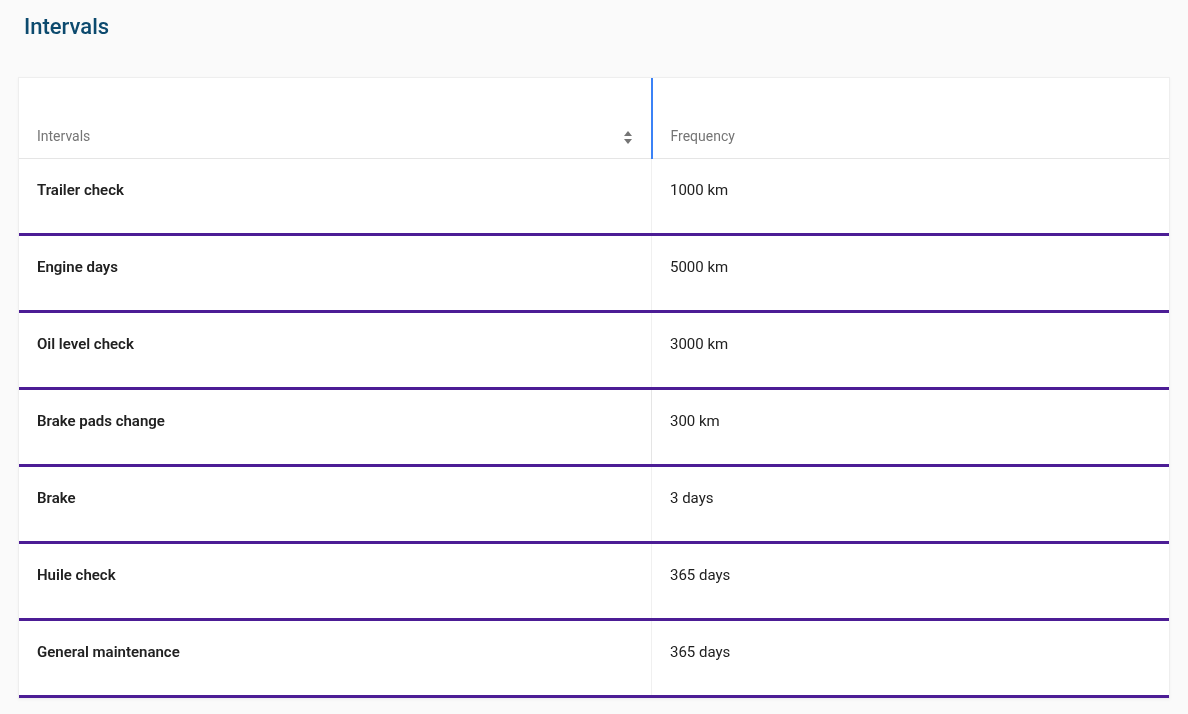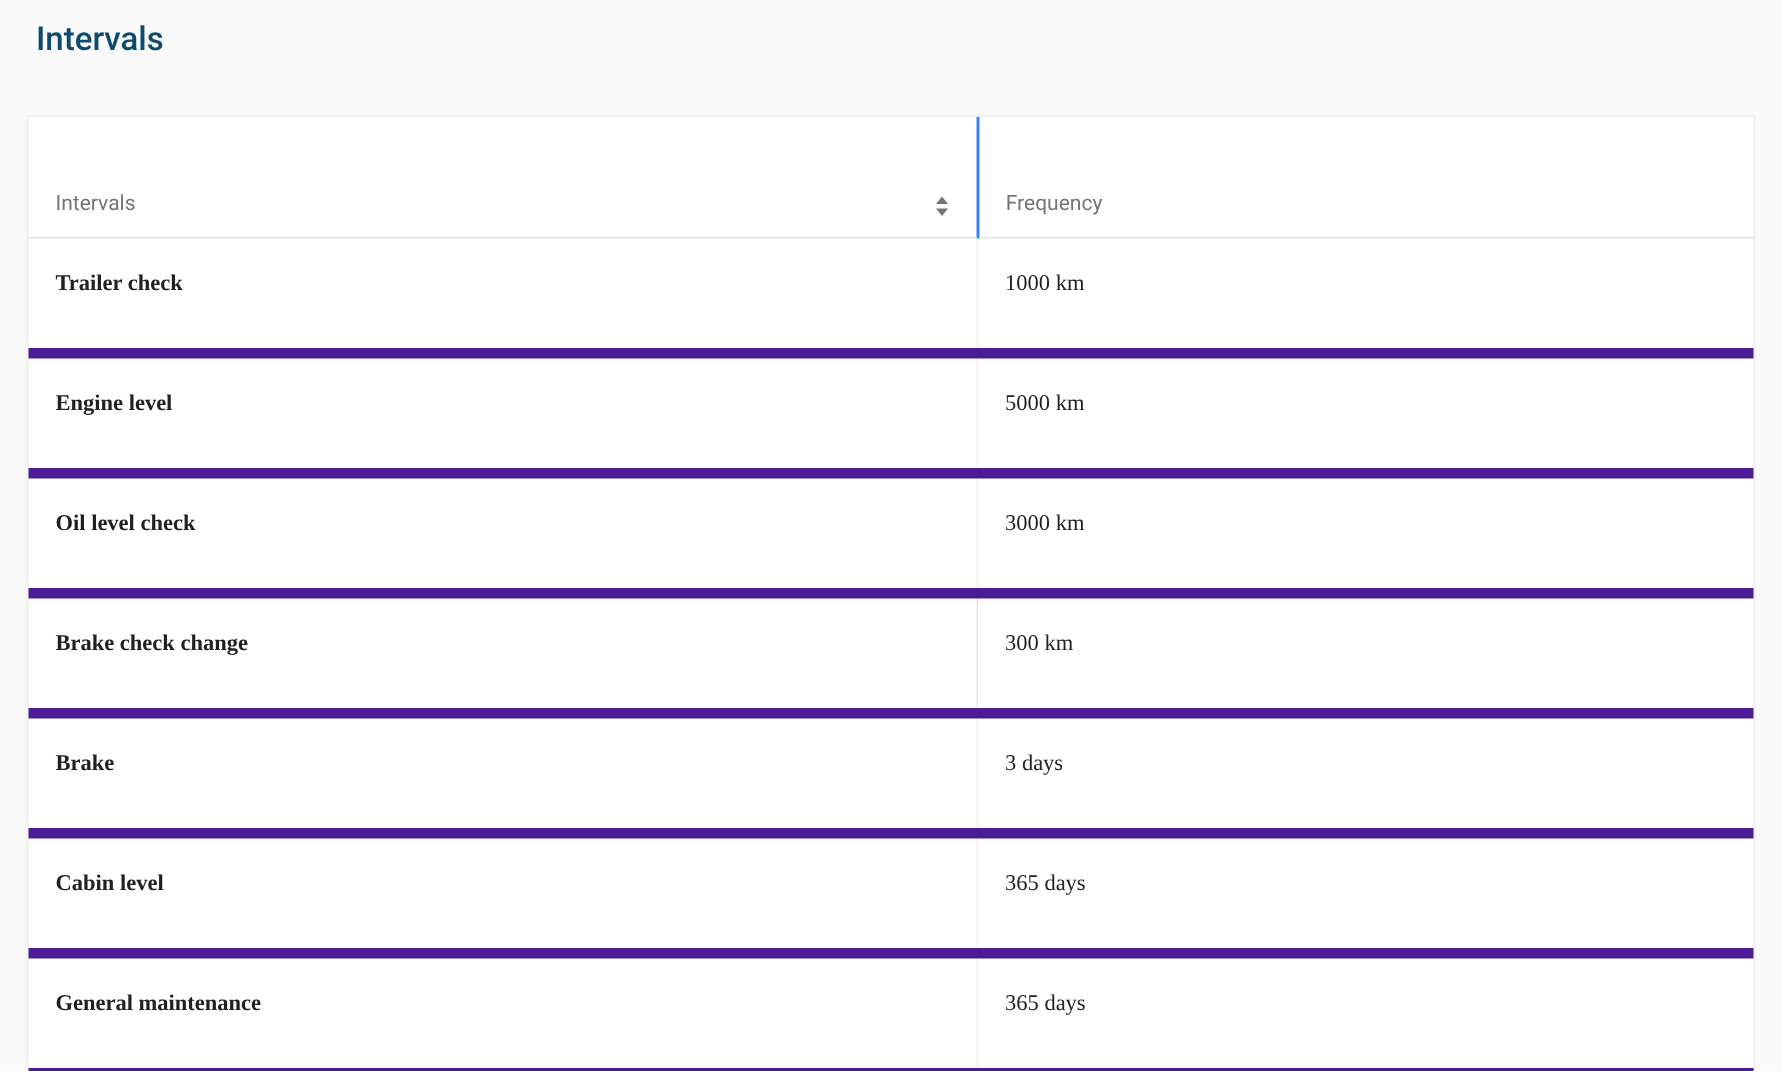--- a/index.html
+++ b/index.html
@@ -57,22 +57,21 @@
       bottom: 14px;
       display: inline-flex;
       flex-direction: column;
       line-height: 0;
       gap: 1px;
     }
     .sort-icon svg {
       display: block;
     }
     .table tbody tr {
-      border-bottom: 7px solid #4c1d95;
-      font-family: Liberation Serif, serif;
+      border-bottom: 3px solid #4c1d95;
     }
     .table tbody td {
       padding: 22px 18px 34px 18px;
       font-size: 15px;
       color: #212121;
       vertical-align: top;
     }
     .table tbody td.col-interval {
       font-weight: 600;
     }
@@ -109,37 +108,37 @@
             <span>Frequency</span>
           </th>
         </tr>
       </thead>
       <tbody>
         <tr>
           <td class="col-interval">Trailer check</td>
           <td class="col-frequency">1000 km</td>
         </tr>
         <tr>
-          <td class="col-interval">Engine level</td>
+          <td class="col-interval">Engine days</td>
           <td class="col-frequency">5000 km</td>
         </tr>
         <tr>
           <td class="col-interval">Oil level check</td>
           <td class="col-frequency">3000 km</td>
         </tr>
         <tr class="row-sep-freq">
-          <td class="col-interval">Brake check change</td>
+          <td class="col-interval">Brake pads change</td>
           <td class="col-frequency">300 km</td>
         </tr>
         <tr>
           <td class="col-interval">Brake</td>
           <td class="col-frequency">3 days</td>
         </tr>
         <tr>
-          <td class="col-interval">Cabin level</td>
+          <td class="col-interval">Huile check</td>
           <td class="col-frequency">365 days</td>
         </tr>
         <tr>
           <td class="col-interval">General maintenance</td>
           <td class="col-frequency">365 days</td>
         </tr>
       </tbody>
     </table>
   </div>
 </div>

